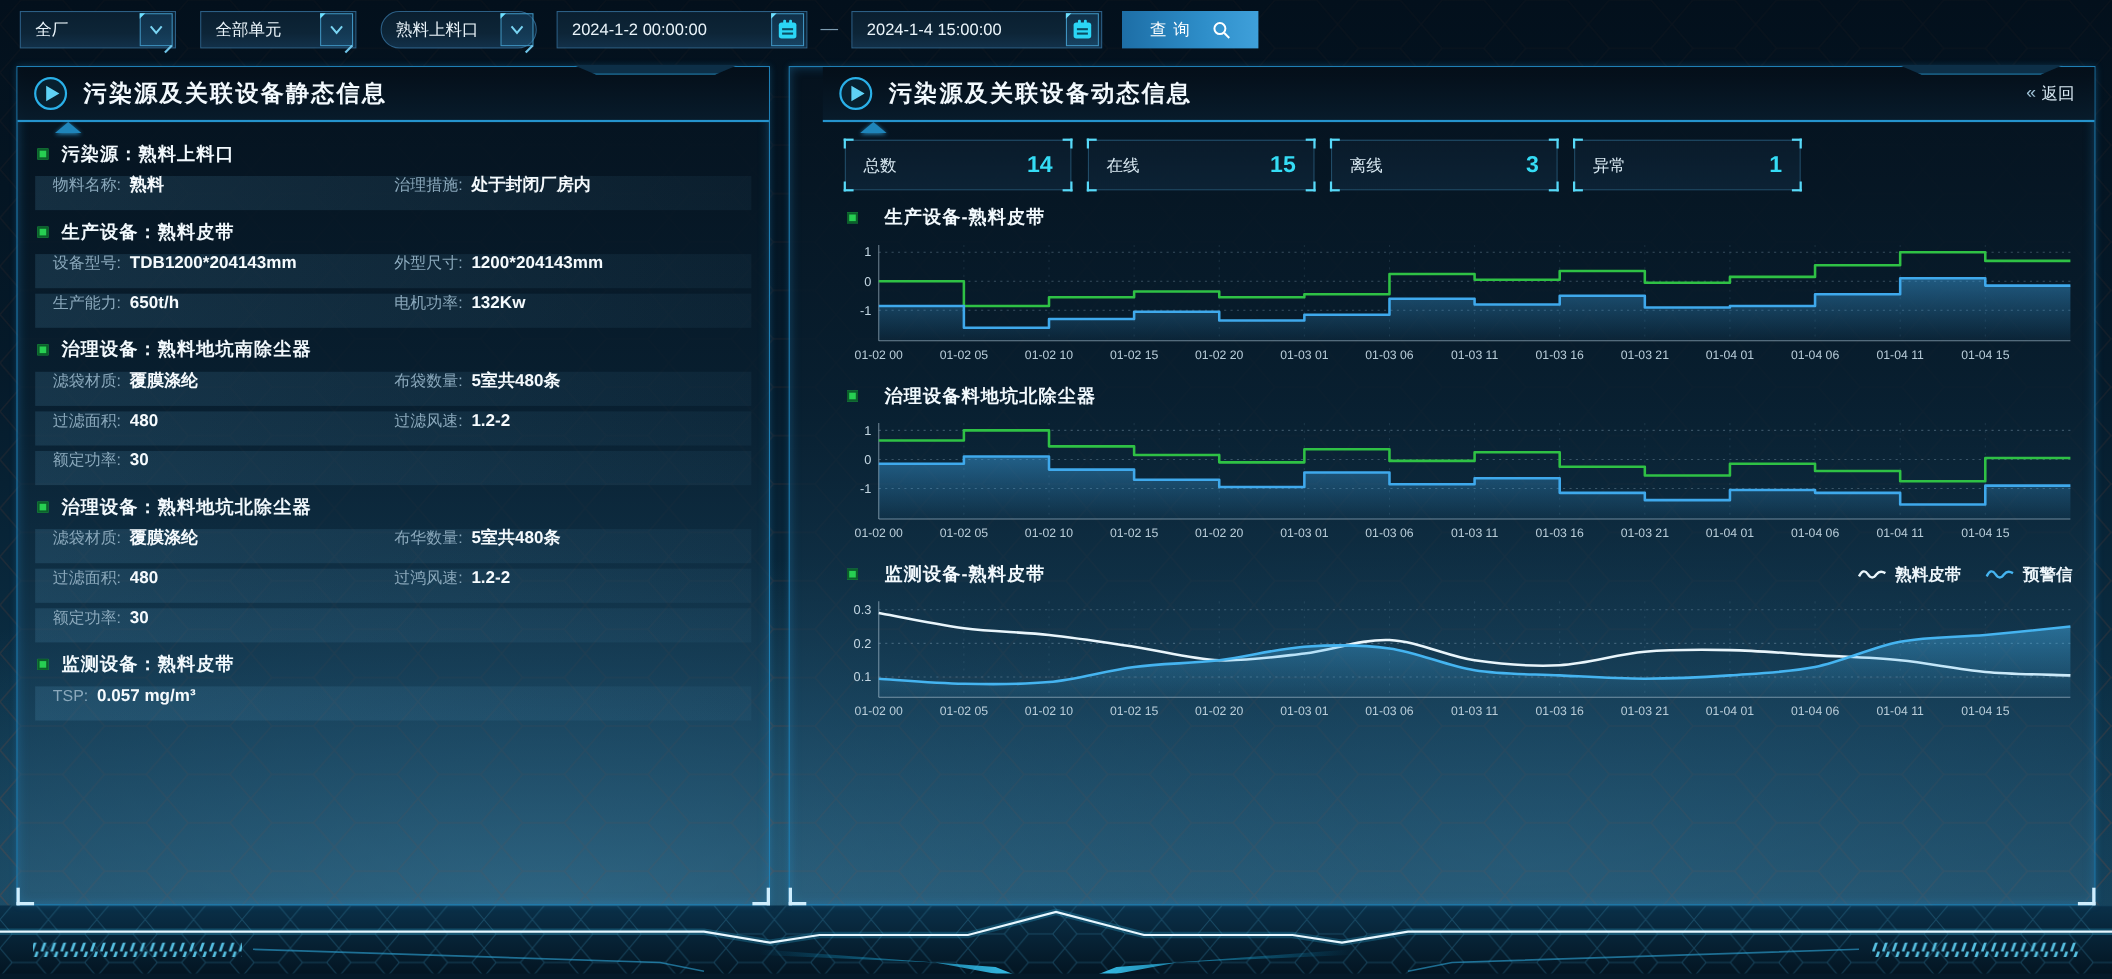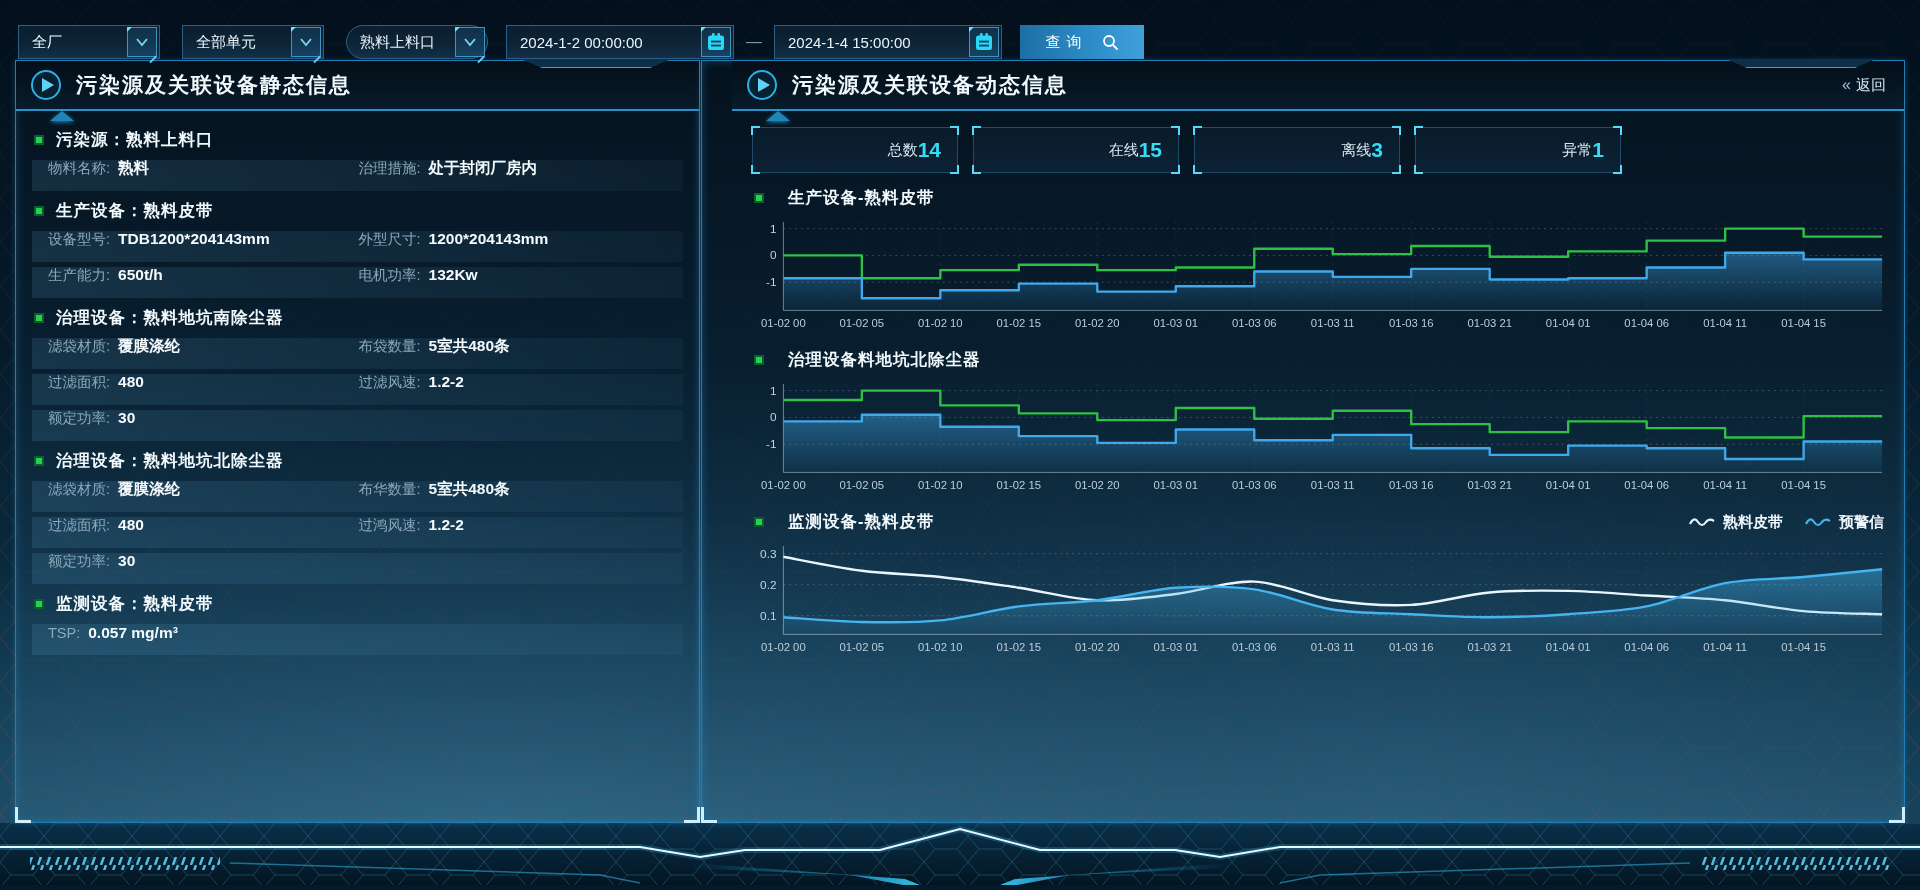--- a/index.html
+++ b/index.html
@@ -7,21 +7,21 @@
     font-family:"Liberation Sans","DejaVu Sans",sans-serif; }
   .stage { position:relative; width:1920px; height:890px; overflow:hidden;
     background:
       radial-gradient(1250px 520px at 26% 92%, rgba(68,138,172,.55), rgba(0,0,0,0) 62%),
       radial-gradient(1100px 480px at 72% 88%, rgba(52,116,150,.45), rgba(0,0,0,0) 62%),
       linear-gradient(180deg,#03101c 0%,#051a2a 38%,#0b2f45 72%,#15425c 100%);
   }
   .bg-hex { position:absolute; inset:0; z-index:0; }
 
   
-  .toolbar { position:absolute; top:24px; left:18px; right:18px; height:36px; z-index:5;
+  .toolbar { position:absolute; top:9px; left:18px; right:18px; height:36px; z-index:5;
     display:flex; align-items:center; }
   .select, .datefield {
     position:relative; height:34px; display:flex; align-items:center;
     background:linear-gradient(180deg,#0a1f30 0%,#0d2537 60%,#123049 100%);
     border:1px solid #2c5f85; color:#eaf4fa; font-size:15px;
   }
   .select { width:142px; padding-left:13px; margin-right:22px; }
   .select:nth-of-type(3){ margin-right:18px;border-radius:17px; }
   .select .sel-value { flex:1; }
   .chev-box { position:relative; width:30px; height:30px; margin-right:2px; flex:none;
@@ -38,21 +38,21 @@
   .cal-btn .ctl { position:absolute; top:-1px; left:-1px; width:0; height:0;
     border-top:5px solid #6fe0ff; border-right:5px solid transparent; }
   .range-sep { color:#7d9cb0; margin:0 12px; font-size:16px; }
   .query-btn { width:124px; height:34px; margin-left:18px; border:none; cursor:pointer;
     background:linear-gradient(90deg,#1d6ea6 0%,#2e8ec9 60%,#3fa0da 100%);
     color:#fff; font-size:15px; letter-spacing:6px; display:flex; align-items:center;
     justify-content:center; gap:14px; font-family:inherit; }
 
   
   .panels { position:absolute; top:60px; left:15px; right:15px; bottom:67px; z-index:4;
-    display:flex; gap:1px; }
+    display:flex; gap:17px; }
   .panel { position:relative; border:1px solid #1f7fb4; box-shadow:0 0 10px rgba(40,150,215,.35) inset, 0 0 6px rgba(40,150,215,.3);
     background:linear-gradient(180deg,rgba(5,18,30,.92) 0%,rgba(9,32,49,.8) 40%,rgba(27,70,97,.62) 78%,rgba(47,99,128,.55) 100%); }
   .panel.left { width:685px; flex:none; }
   .panel.right { flex:1;padding-left:30px; }
   .corner { position:absolute; width:16px; height:16px; z-index:6; }
   .corner.bl { left:-1px; bottom:-1px; border-left:3px solid #cfeefe; border-bottom:3px solid #cfeefe; }
   .corner.br { right:-1px; bottom:-1px; border-right:3px solid #cfeefe; border-bottom:3px solid #cfeefe; }
 
   .panel-header { position:relative; height:50px; display:flex; align-items:center;
     padding:0 18px 0 14px; border-bottom:2px solid #2593cc;
@@ -75,21 +75,21 @@
   .data-row { display:flex; align-items:center; height:31px; margin:5px 0;
     background:linear-gradient(90deg,rgba(96,170,210,.16),rgba(96,170,210,.06));
     padding:0 14px 14px 16px; }
   .data-cell { width:50%; display:flex; align-items:baseline; }
   .data-cell .lbl { color:#8aa8bb; font-size:14.5px; margin-right:8px; }
   .data-cell .val { color:#f5fafd; font-size:15.5px; font-weight:bold; }
 
   
   .stats { display:flex; gap:15px; margin:16px 20px 4px 20px; }
   .stat { position:relative; width:206px; height:46px; display:flex; align-items:center;
-    justify-content:flex-end; padding:0 16px;
+    justify-content:space-between; padding:0 16px;
     background:linear-gradient(180deg,rgba(10,28,44,.85),rgba(14,38,58,.75));
     border:1px solid rgba(60,130,170,.45); }
   .stat .s-lbl { color:#d9e9f2; font-size:15px; }
   .stat .s-val { color:#35dcf5; font-size:21px; font-weight:bold; }
   .sc { position:absolute; width:9px; height:9px; }
   .sc.tl { top:-2px; left:-2px; border-top:2px solid #57d9f8; border-left:2px solid #57d9f8; }
   .sc.tr { top:-2px; right:-2px; border-top:2px solid #57d9f8; border-right:2px solid #57d9f8; }
   .sc.bl { bottom:-2px; left:-2px; border-bottom:2px solid #57d9f8; border-left:2px solid #57d9f8; }
   .sc.brr { bottom:-2px; right:-2px; border-bottom:2px solid #57d9f8; border-right:2px solid #57d9f8; }
 

